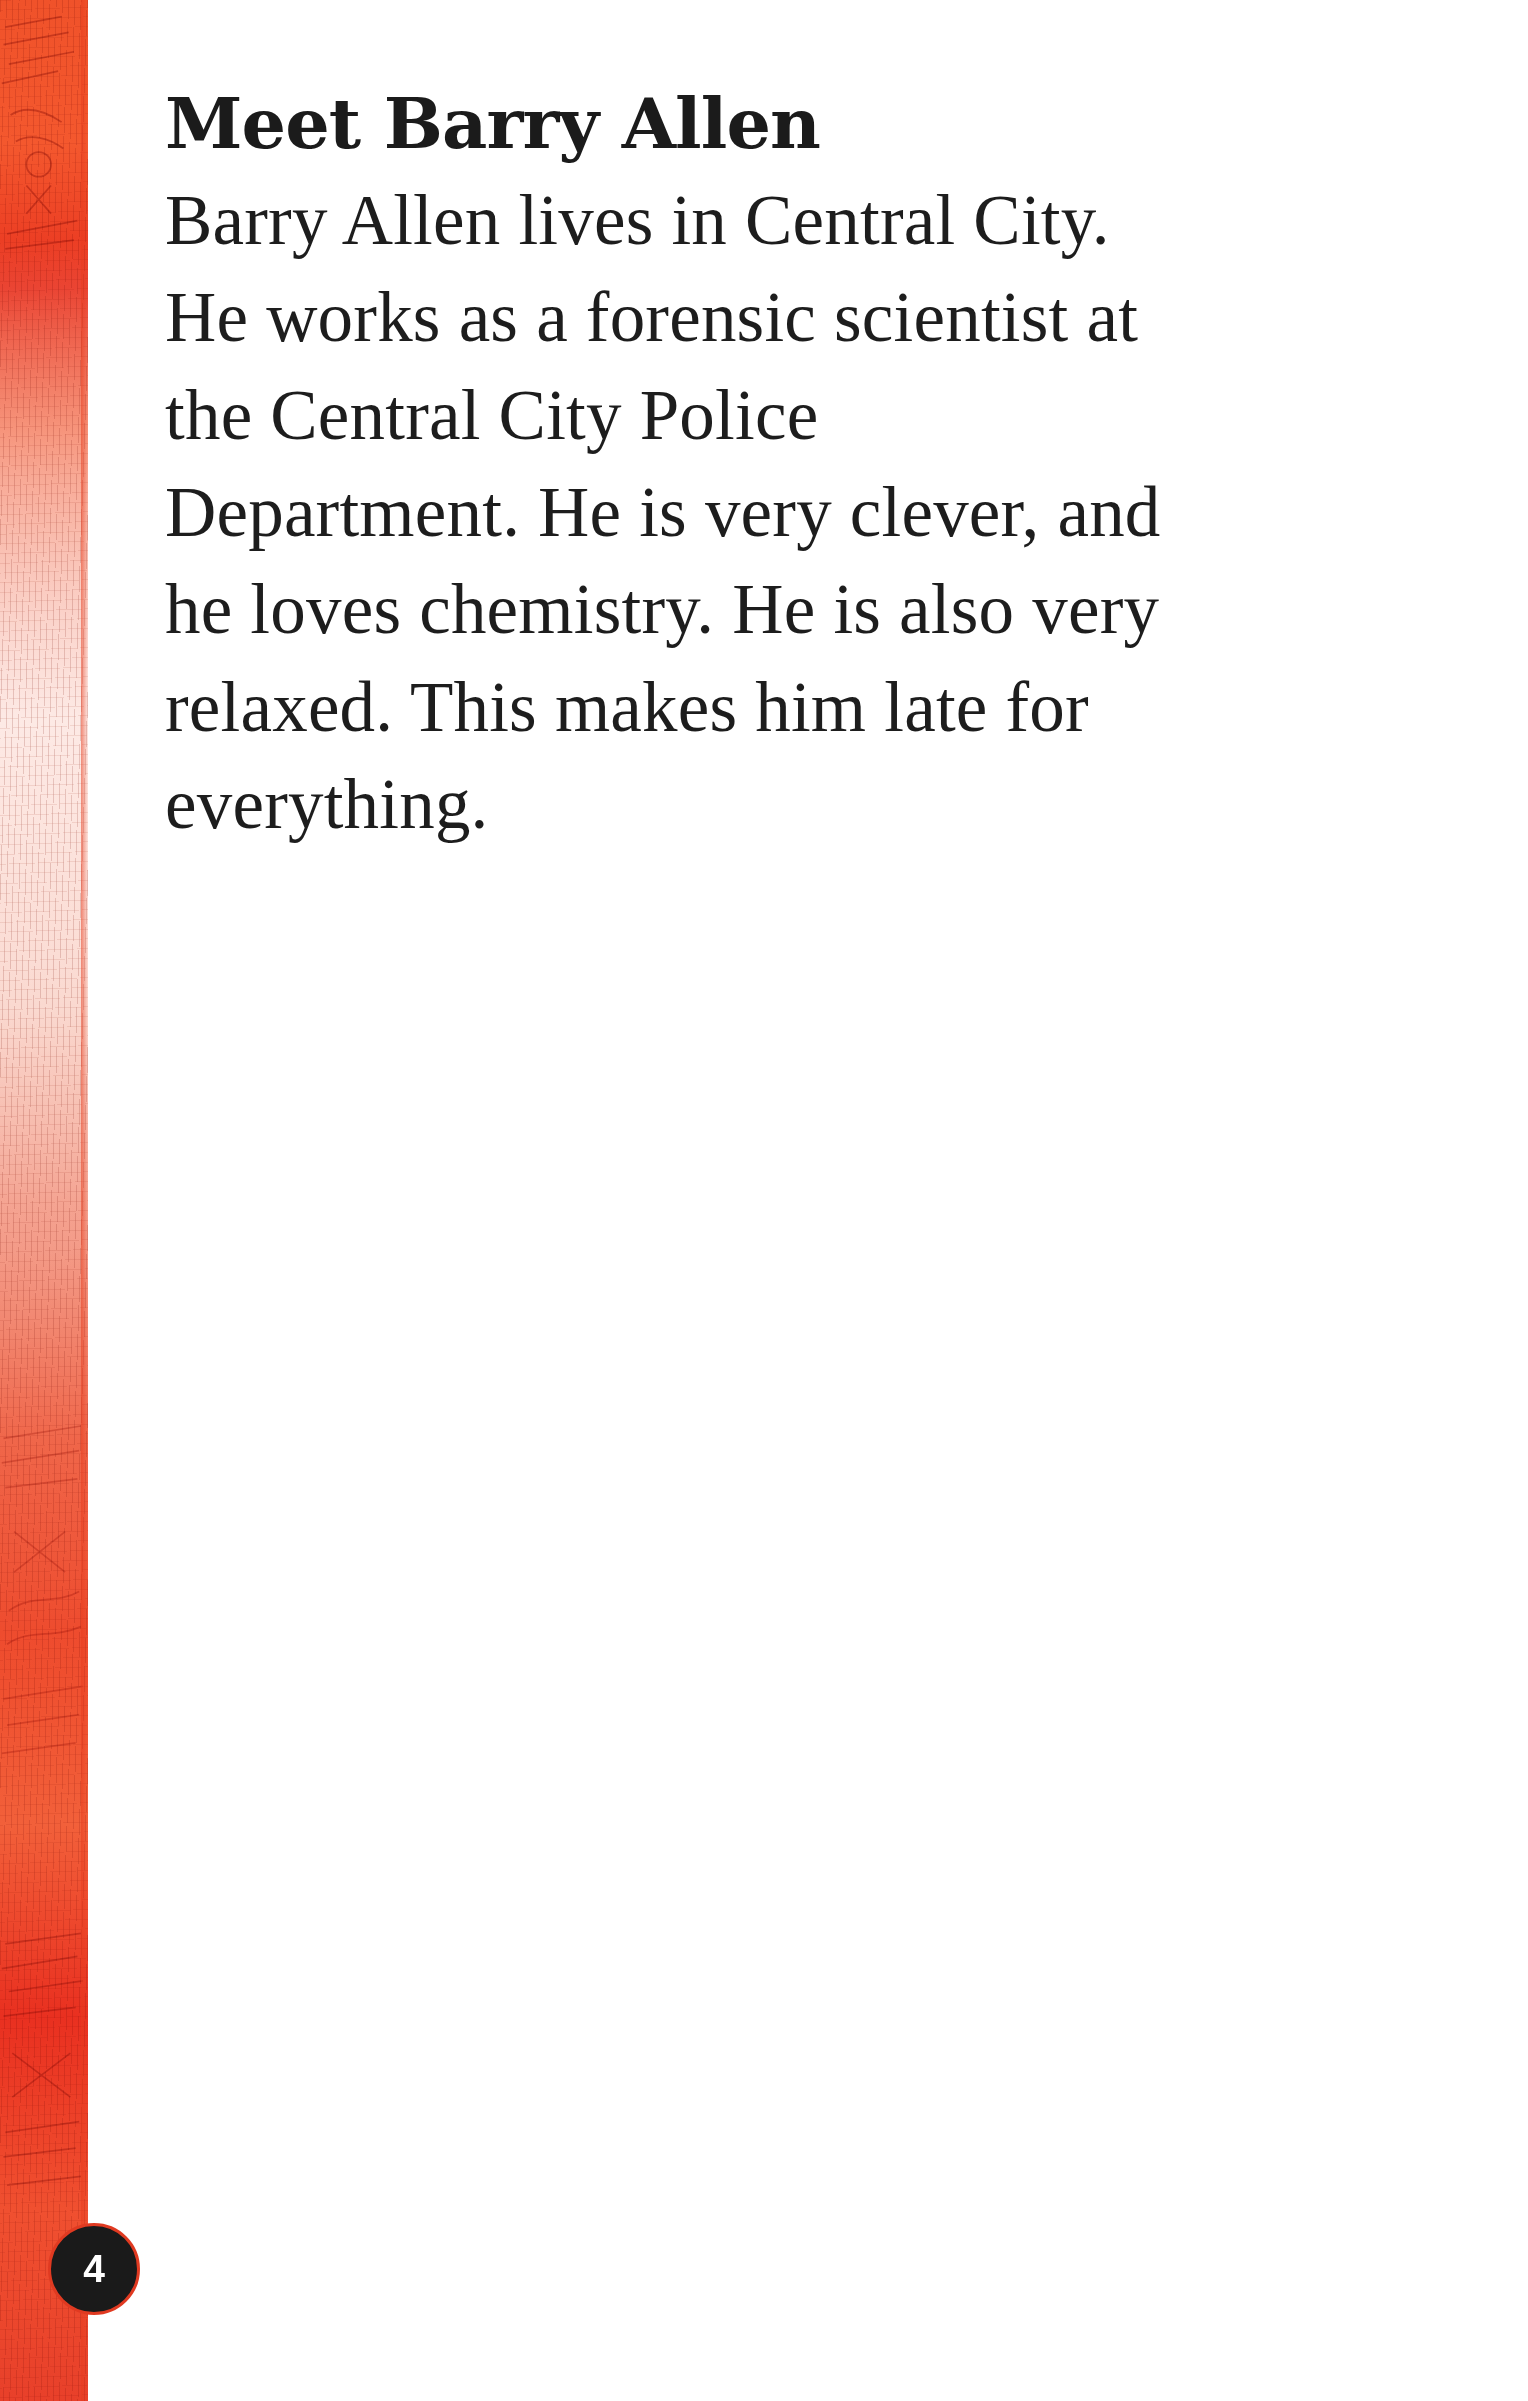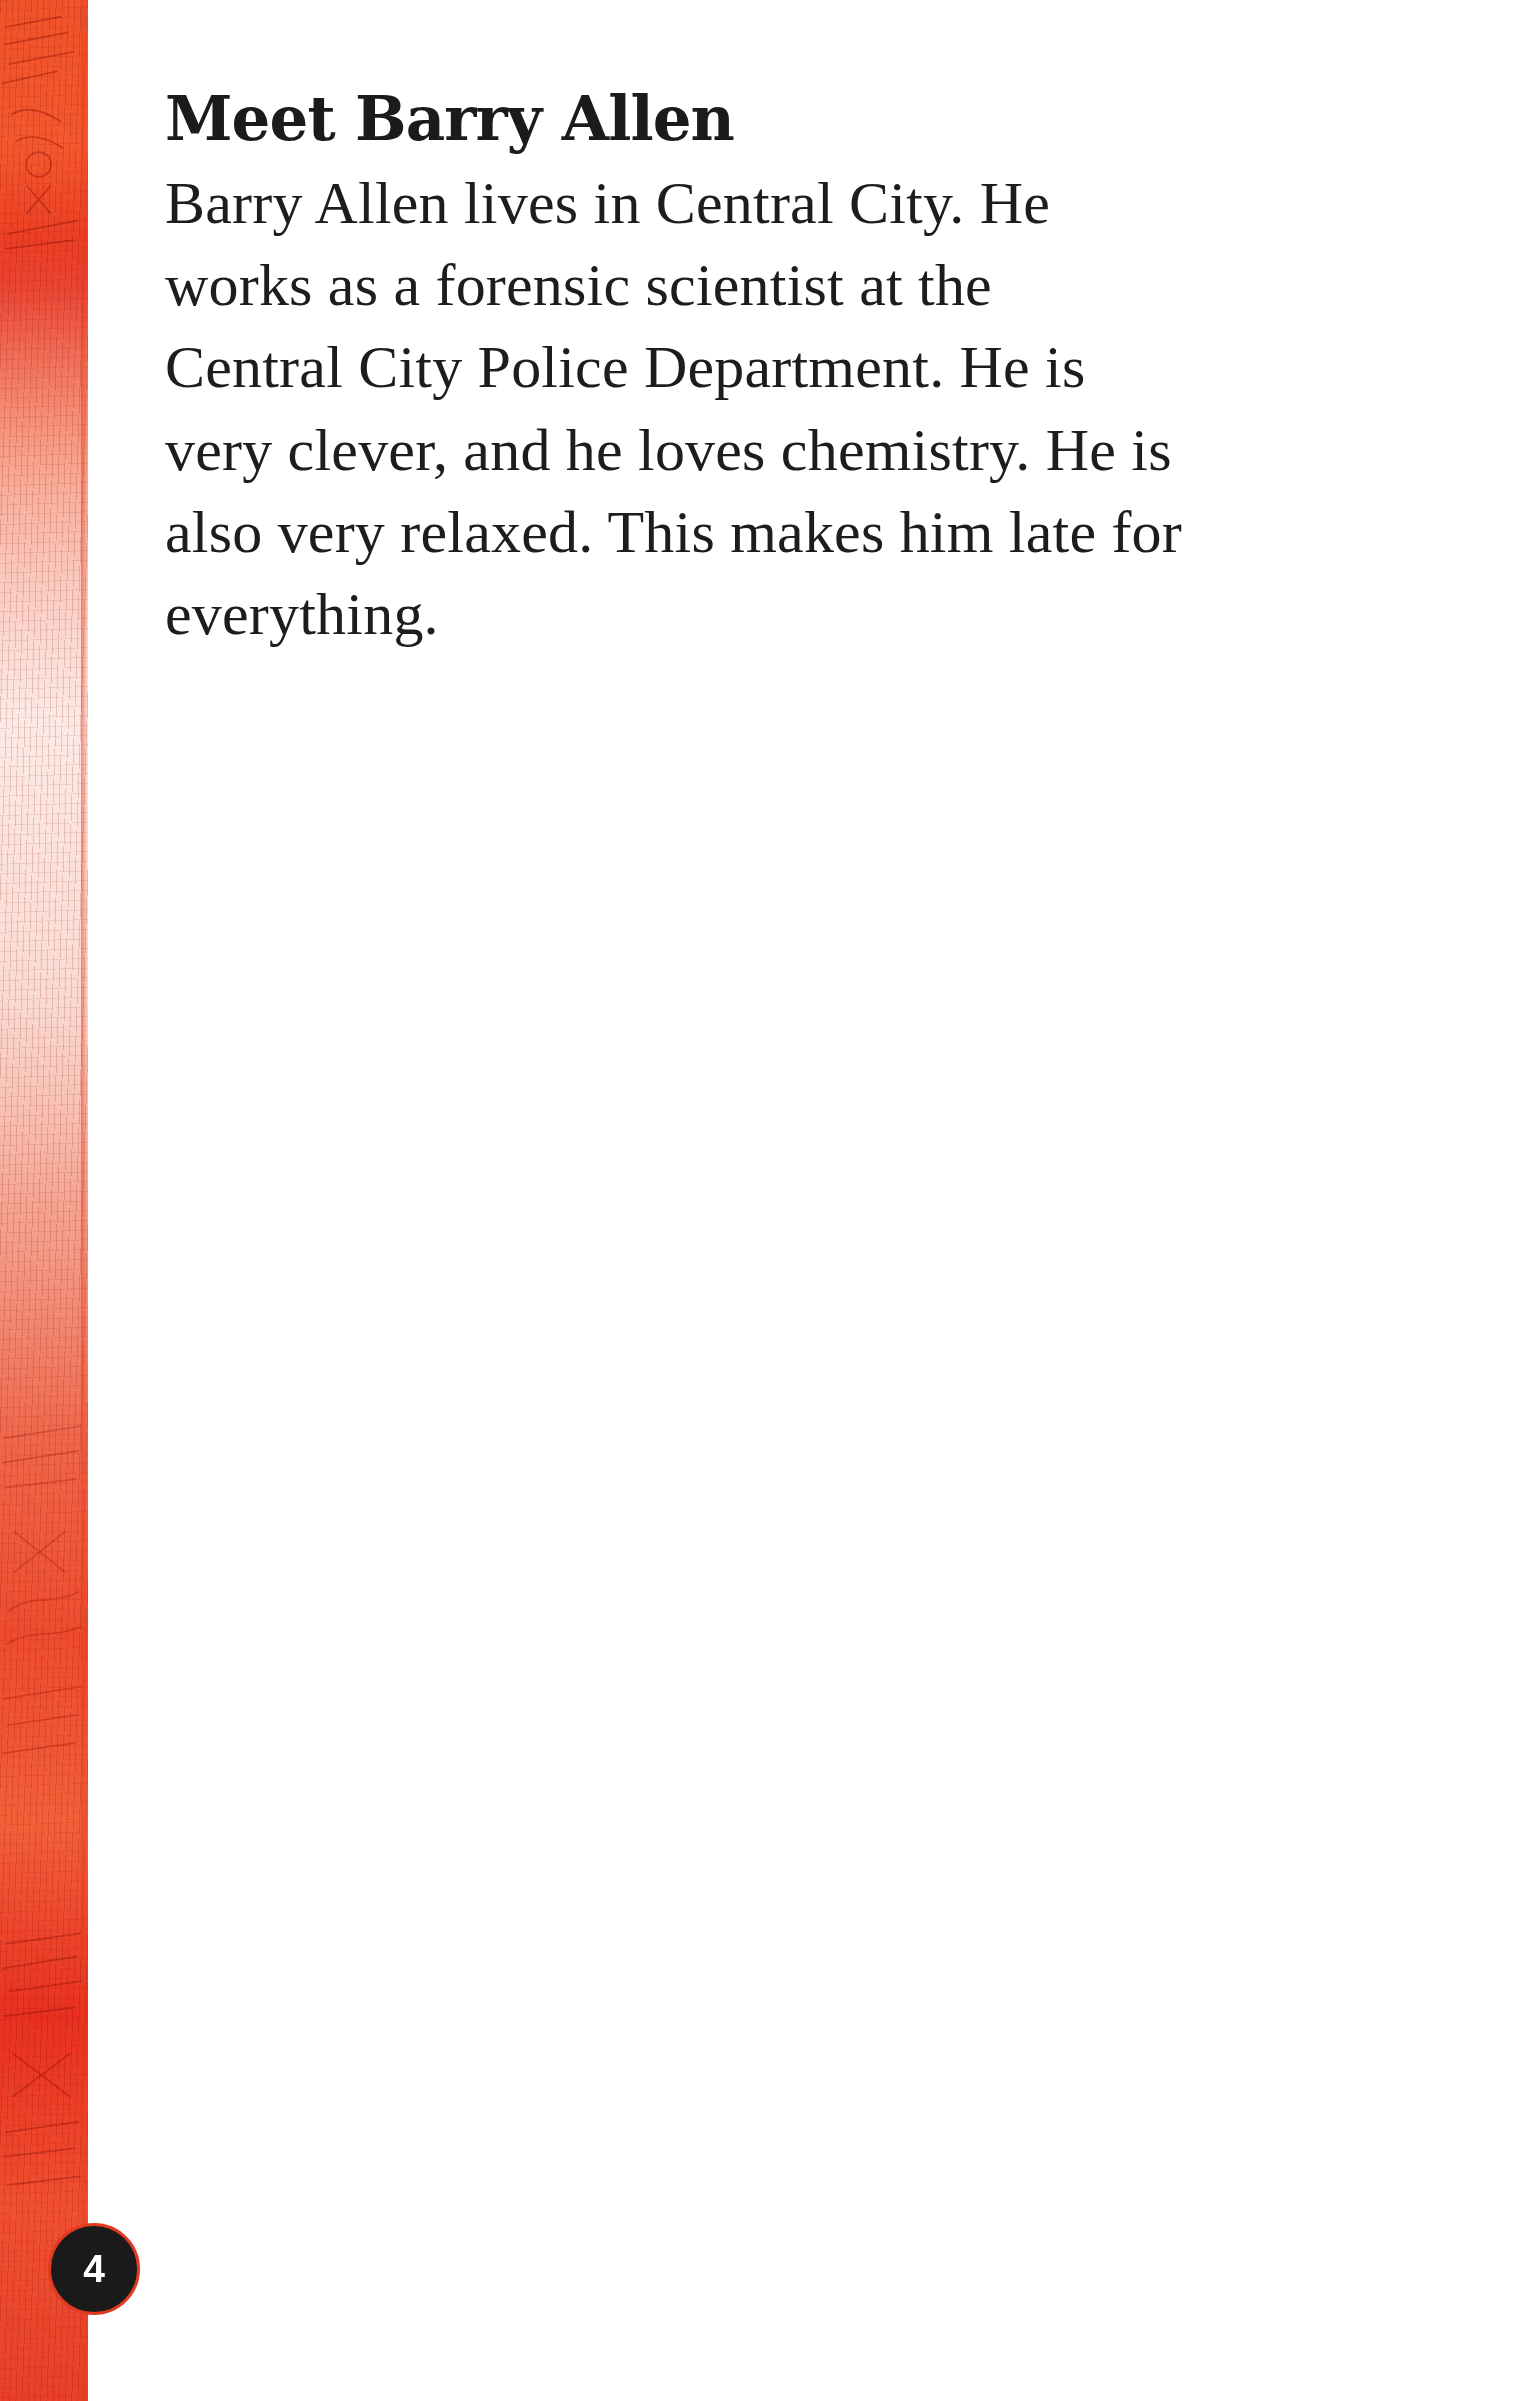--- a/index.html
+++ b/index.html
@@ -88,31 +88,31 @@
   .text-col {
     position: absolute;
     left: 165px;
     top: 85px;
     width: 1044px;
   }
 
   .headline {
     font-family: "DejaVu Serif", "Liberation Serif", serif;
     font-weight: 700;
-    font-size: 61px;
+    font-size: 70px;
     line-height: 1.12;
     letter-spacing: -0.9px;
     color: #1b1b1b;
     margin: 0 0 8.8px 0;
     white-space: nowrap;
   }
 
   .body-copy {
     font-family: "Liberation Serif", "DejaVu Serif", serif;
-    font-size: 60px;
+    font-size: 71px;
     line-height: 1.37;
     color: #1d1d1d;
     margin: 0;
     letter-spacing: 0.2px;
     max-width: 1018px;
   }
 
   
   .folio {
     position: absolute;

